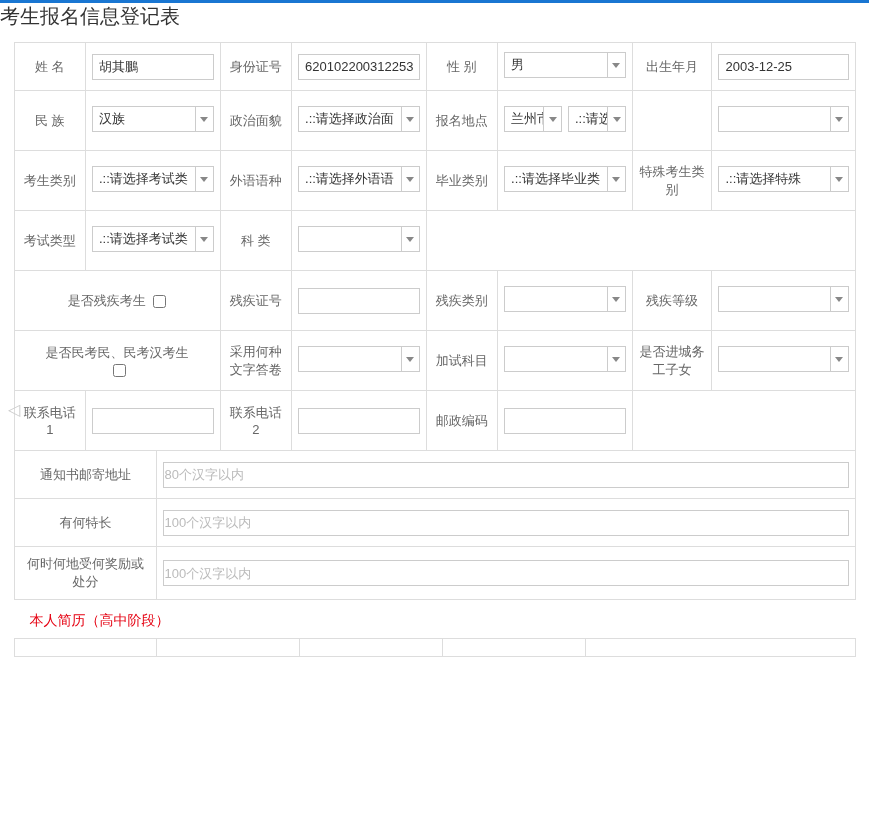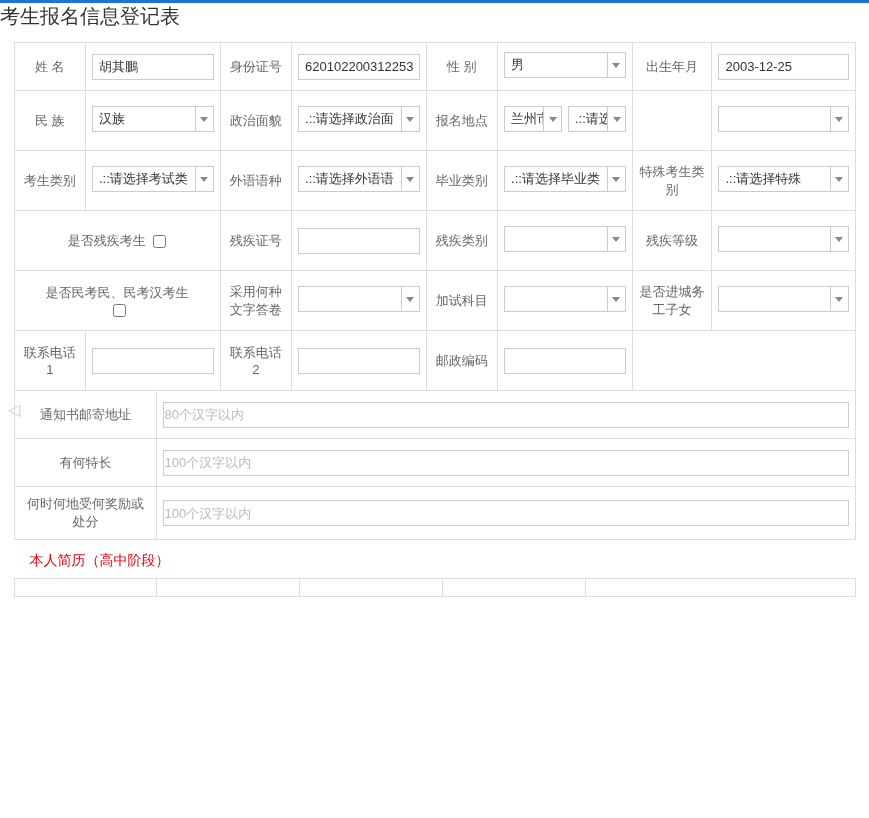--- a/index.html
+++ b/index.html
@@ -294,20 +294,45 @@
           <div class="select-box">.::请选择特殊</div>
           <div class="select-arrow">
                 <svg viewBox="0 0 8 5">
                   <path d="M0 0 L4 5 L8 0 Z" fill="#888"></path>
                 </svg>
               </div>
         </div>
       </td>
     </tr>
 
+    <tr class="tall">
+      <td class="label-cell tall">考试类型</td>
+      <td class="value-cell tall">
+        <div class="select-wrap">
+          <div class="select-box">.::请选择考试类</div>
+          <div class="select-arrow">
+                <svg viewBox="0 0 8 5">
+                  <path d="M0 0 L4 5 L8 0 Z" fill="#888"></path>
+                </svg>
+              </div>
+        </div>
+      </td>
+      <td class="label-cell tall">科 类</td>
+      <td class="value-cell tall">
+        <div class="select-wrap">
+          <div class="select-box"></div>
+          <div class="select-arrow">
+                <svg viewBox="0 0 8 5">
+                  <path d="M0 0 L4 5 L8 0 Z" fill="#888"></path>
+                </svg>
+              </div>
+        </div>
+      </td>
+      <td class="value-cell tall" colspan="4"></td>
+    </tr>
 
 
     <tr class="tall">
       <td class="checkbox-cell tall" colspan="2">
         <span>是否残疾考生</span>
         <input type="checkbox" class="checkbox-input" style="">
       </td>
       <td class="label-cell tall">残疾证号</td>
       <td class="value-cell tall">
         <input type="text" class="text-input" value="" style="">

